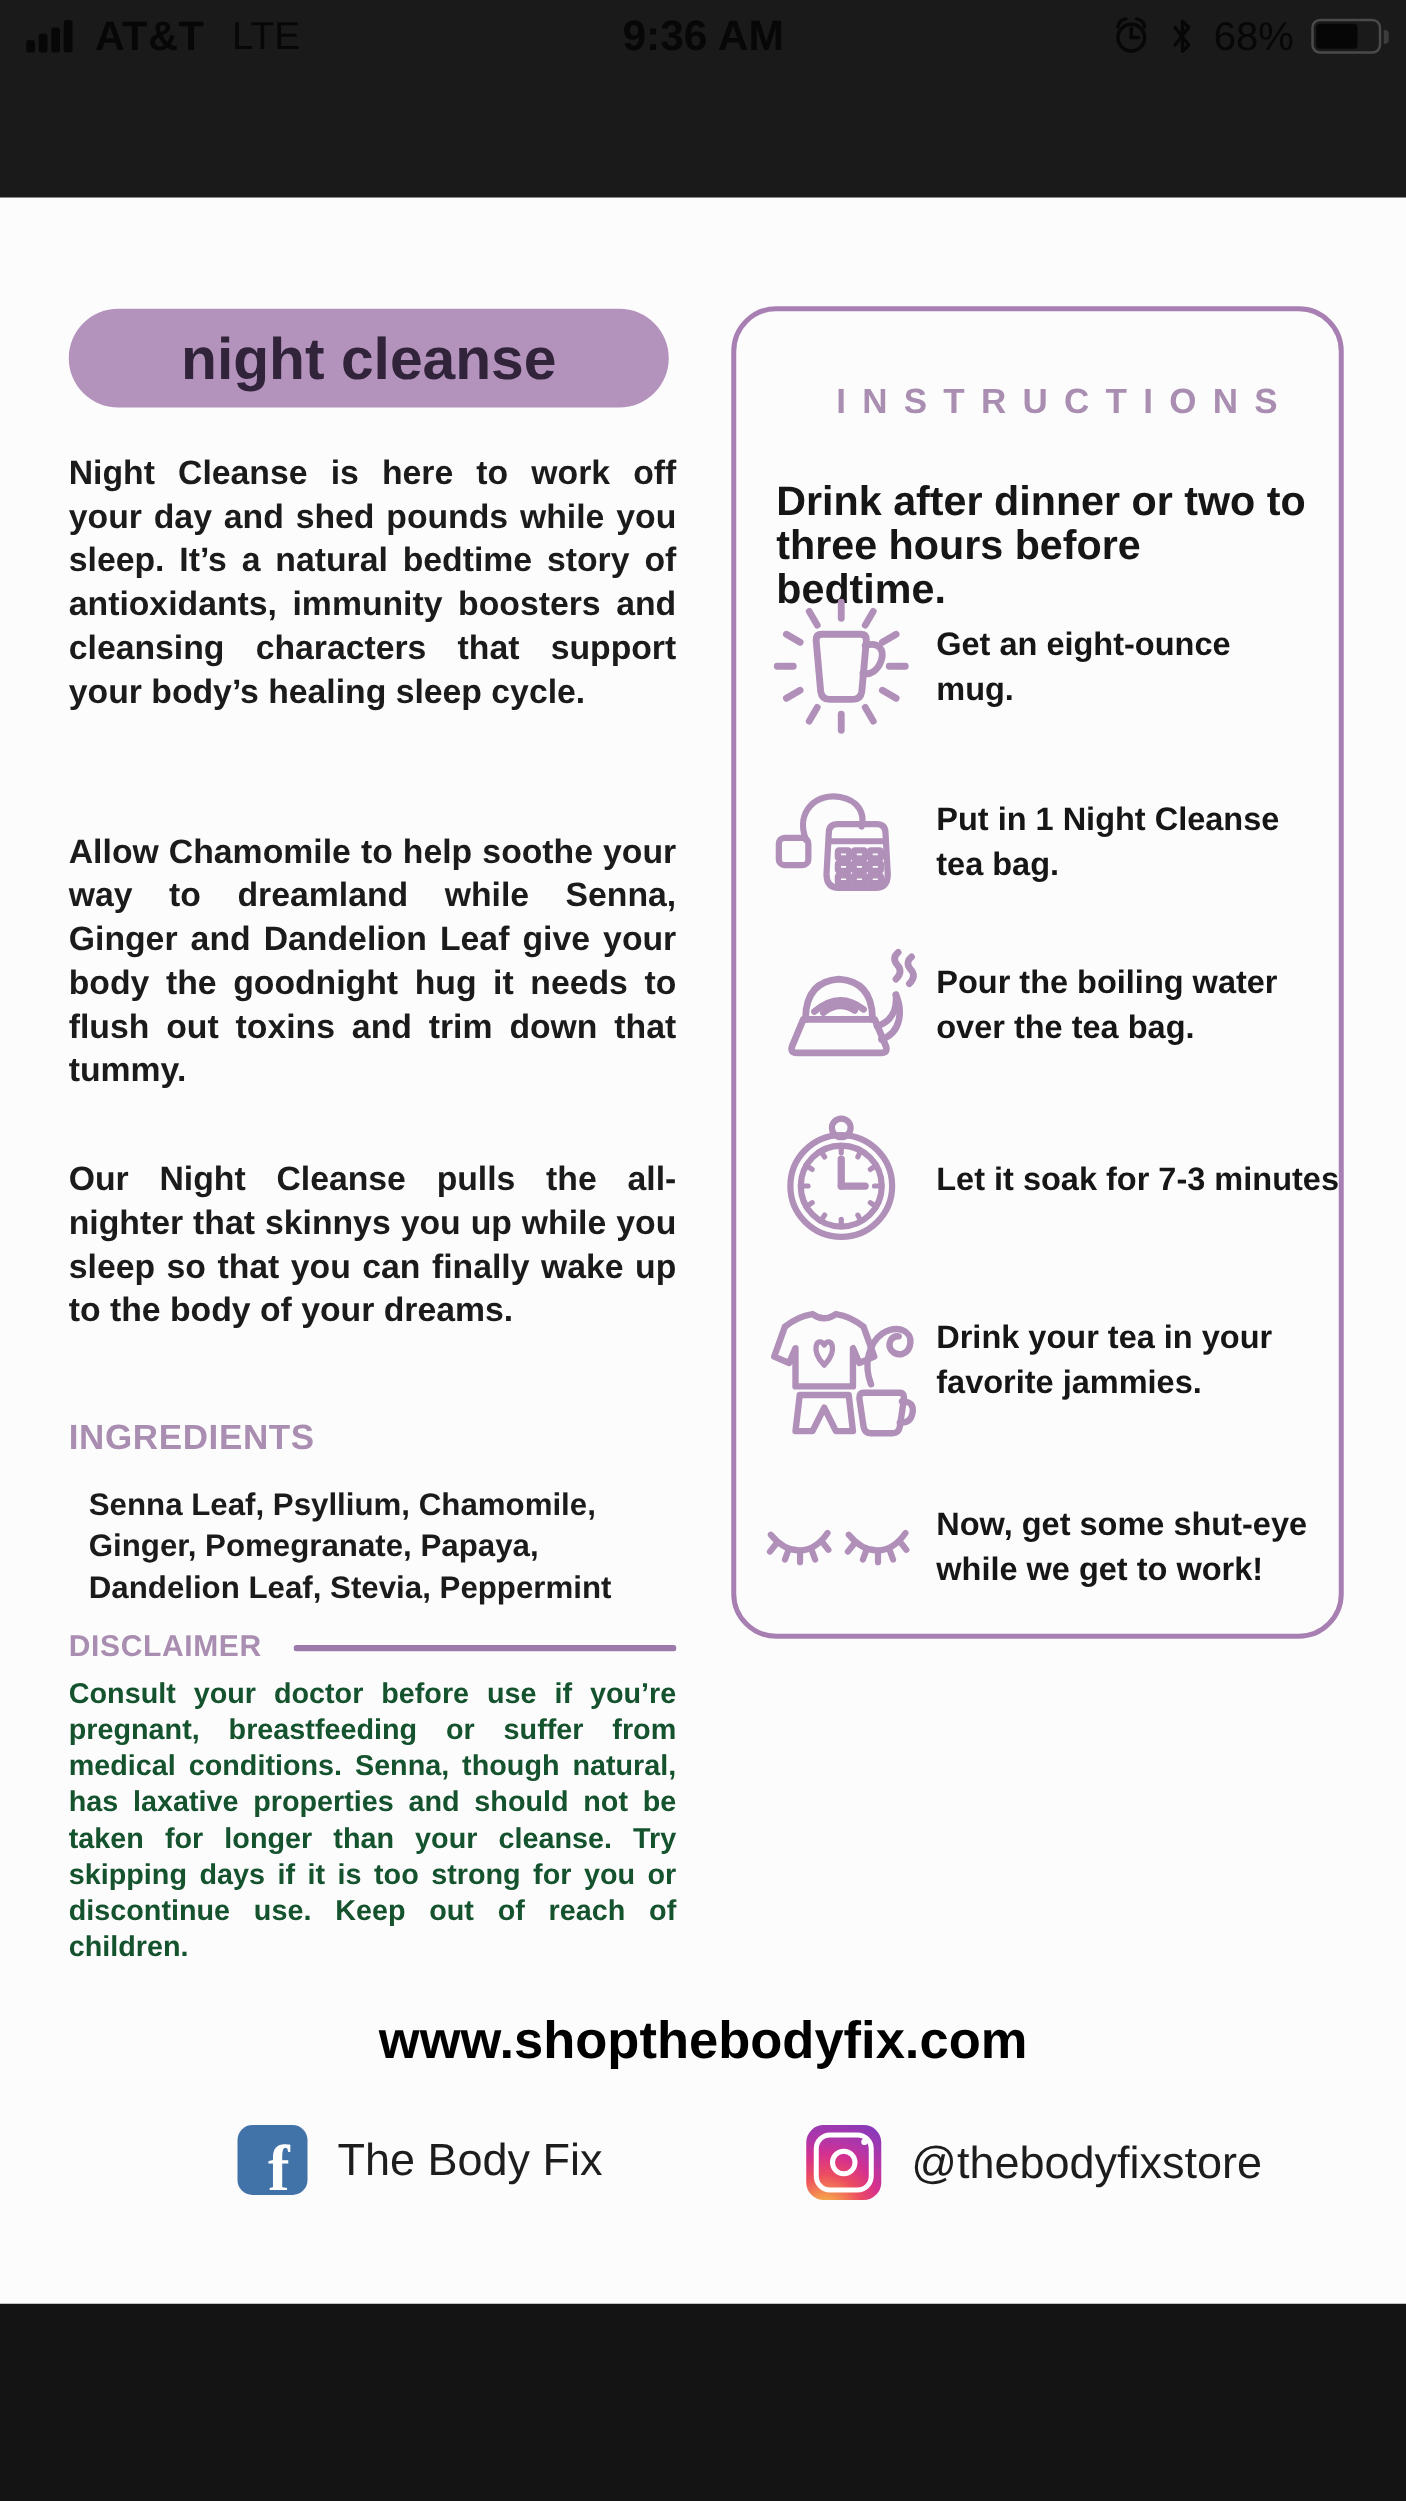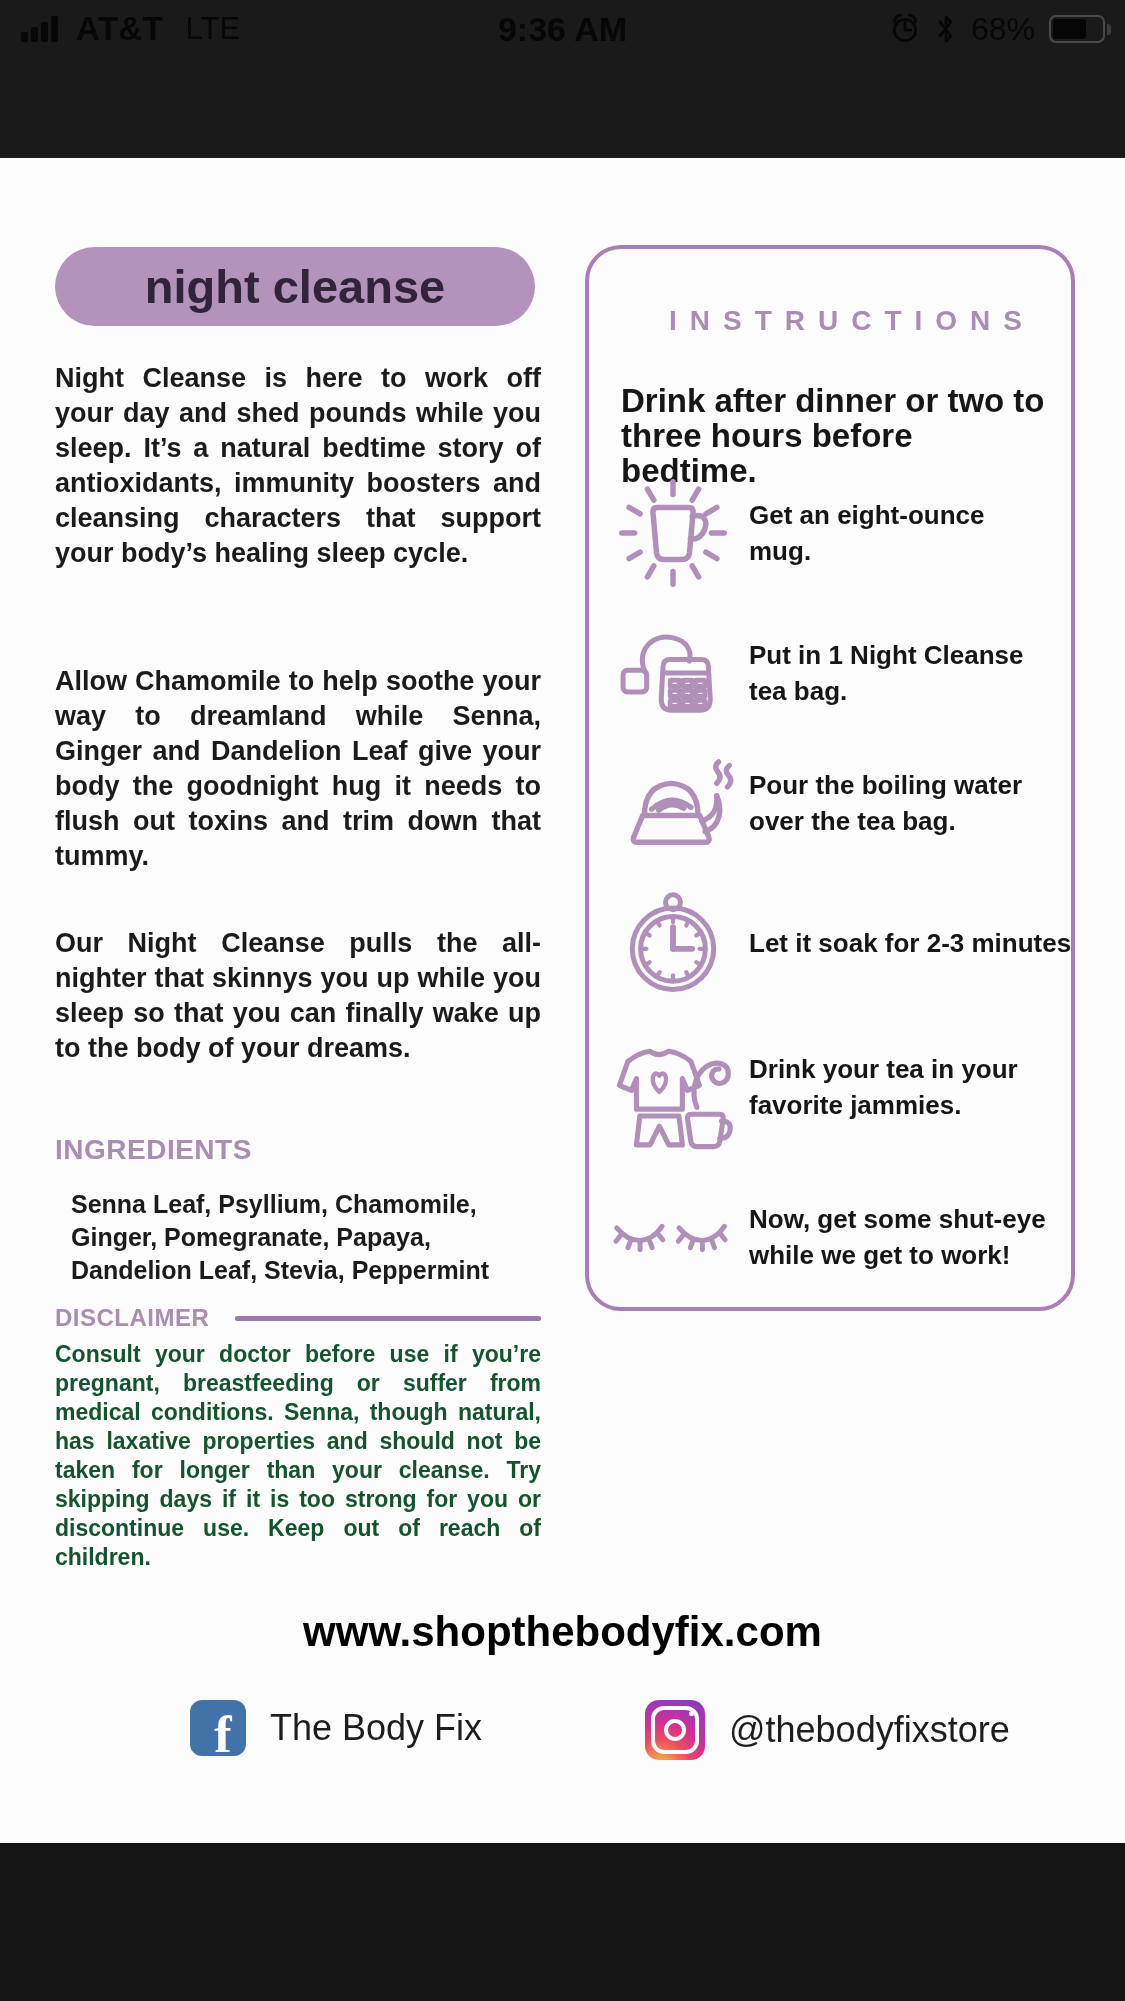--- a/index.html
+++ b/index.html
@@ -197,21 +197,21 @@
               <path d="M33 72 L26 72"></path>
                 <path d="M37 56 L31 52"></path>
                 <path d="M49 44 L45 38"></path>
             </g>
             <g stroke-width="7">
                 <path d="M65 72 L65 46"></path>
                 <path d="M65 72 L88 72"></path>
               </g>
           </svg>
         </div>
-        <p class="step-text nowrap">Let it soak for 2-3 minutes</p>
+        <p class="step-text nowrap">Let it soak for 7-3 minutes</p>
       </div>
 
       <div class="step s5">
         <div class="step-icon">
           <svg width="128" height="126" viewBox="0 0 150 148" class="flyer-icon" stroke-width="6">
             <path d="M12 72 L22 44 Q34 34 48 32 Q58 40 70 32 Q84 34 96 44 L106 72 L92 78 L86 64 L86 100 L32 100 L32 64 L26 78 Z"></path>
             <path d="M59 80 C45 66 53 52 59 61 C65 52 73 66 59 80 Z" stroke-width="5"></path>
             <path d="M36 108 L32 142 L48 142 L59 120 L70 142 L86 142 L82 108 Z"></path>
             <path d="M96 106 L130 106 Q134 106 134 111 L130 138 Q129 144 123 144 L103 144 Q97 144 96 138 L92 111 Q92 106 96 106 Z"></path>
             <path d="M132 114 Q144 114 142 125 Q140 135 130 134"></path>

